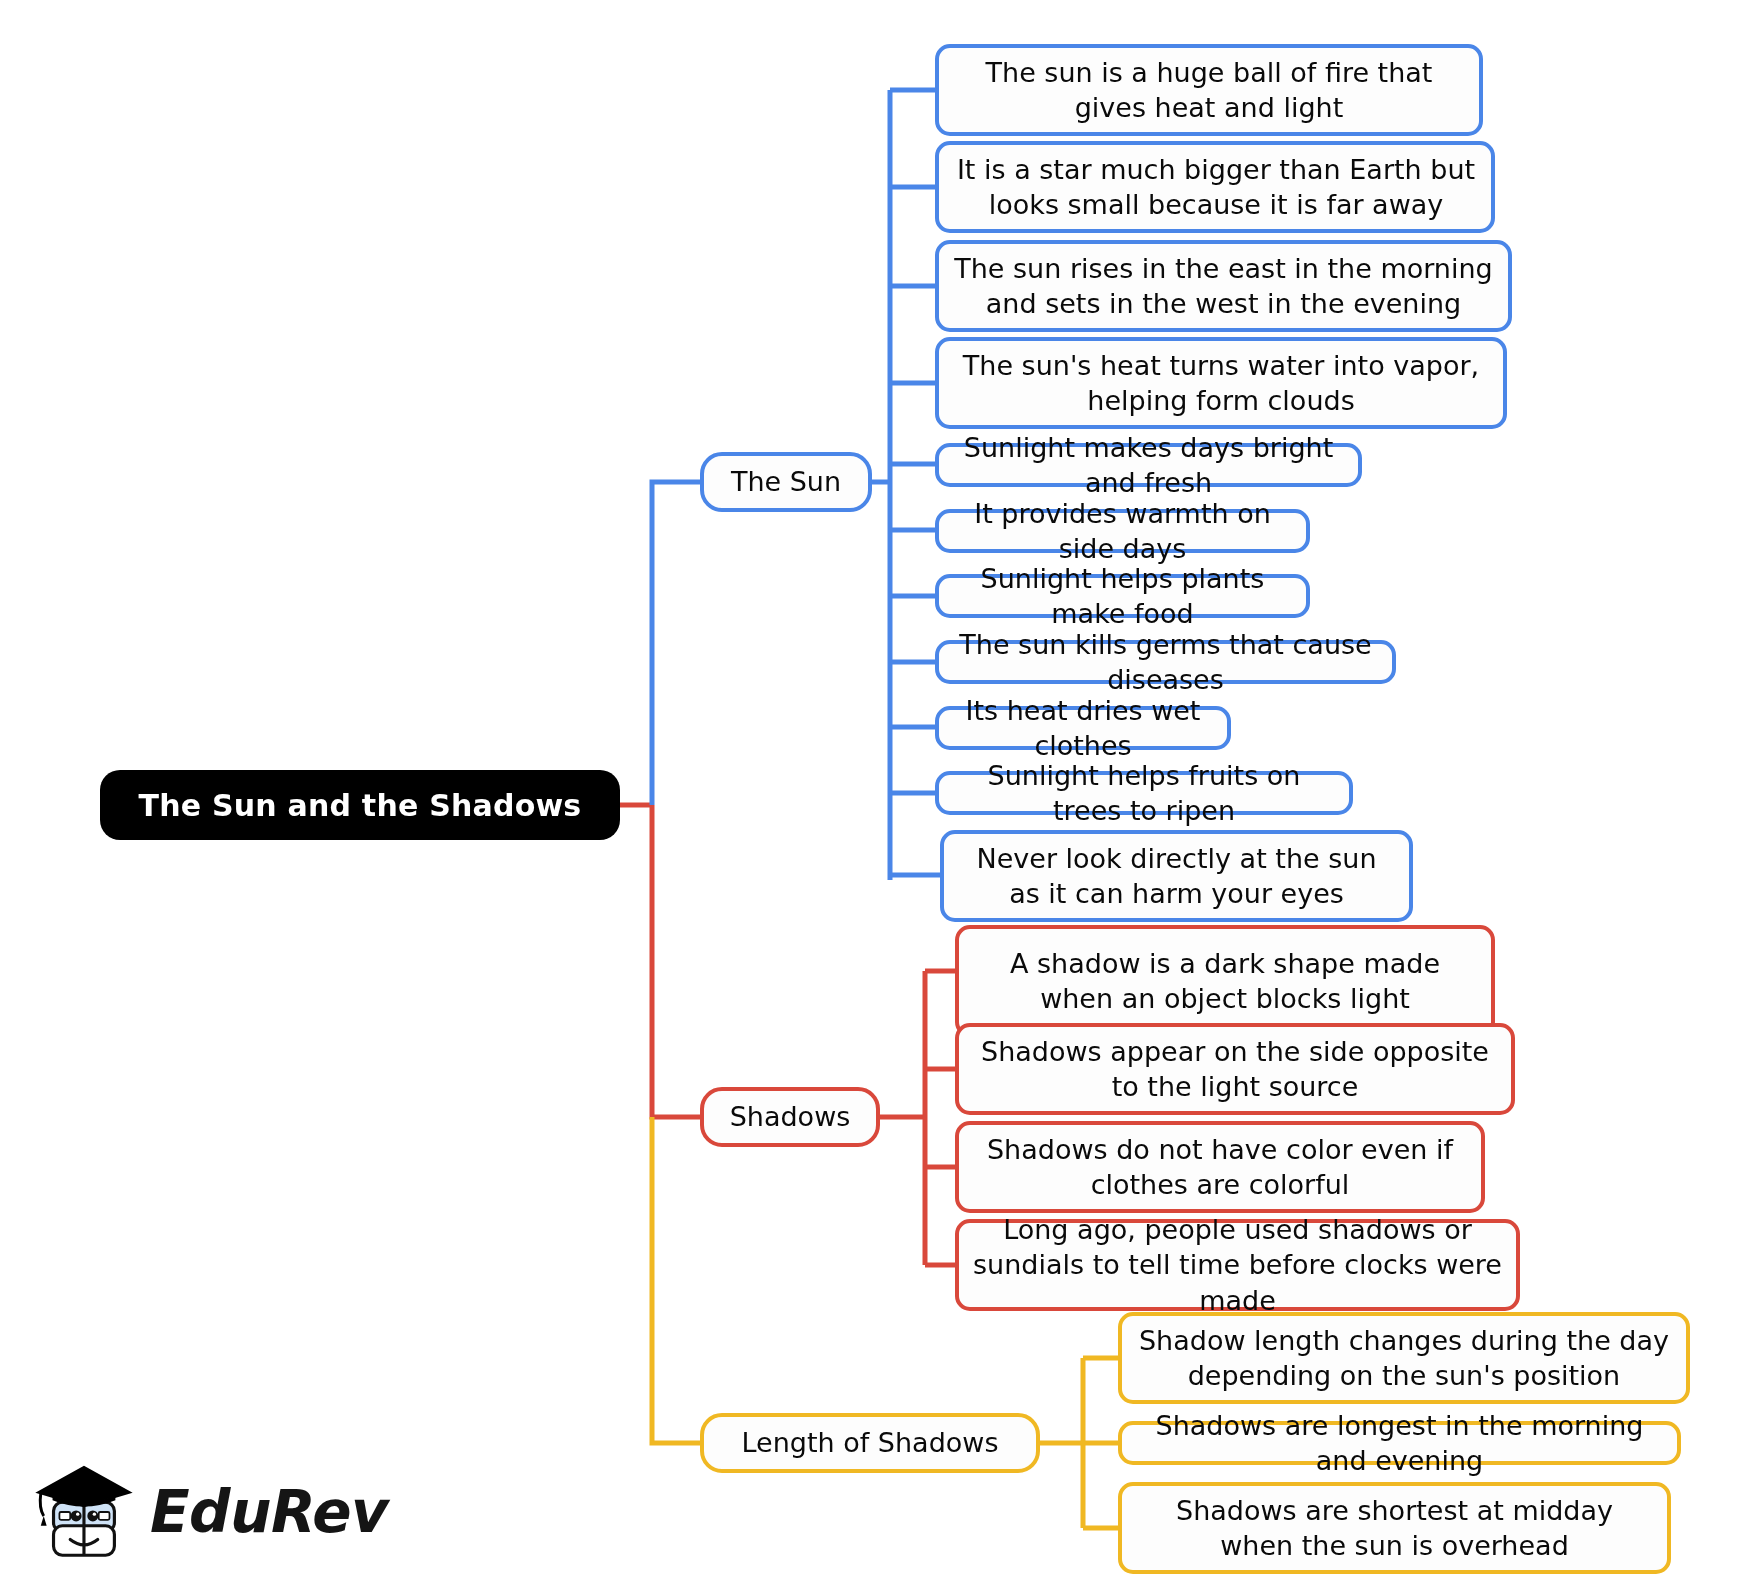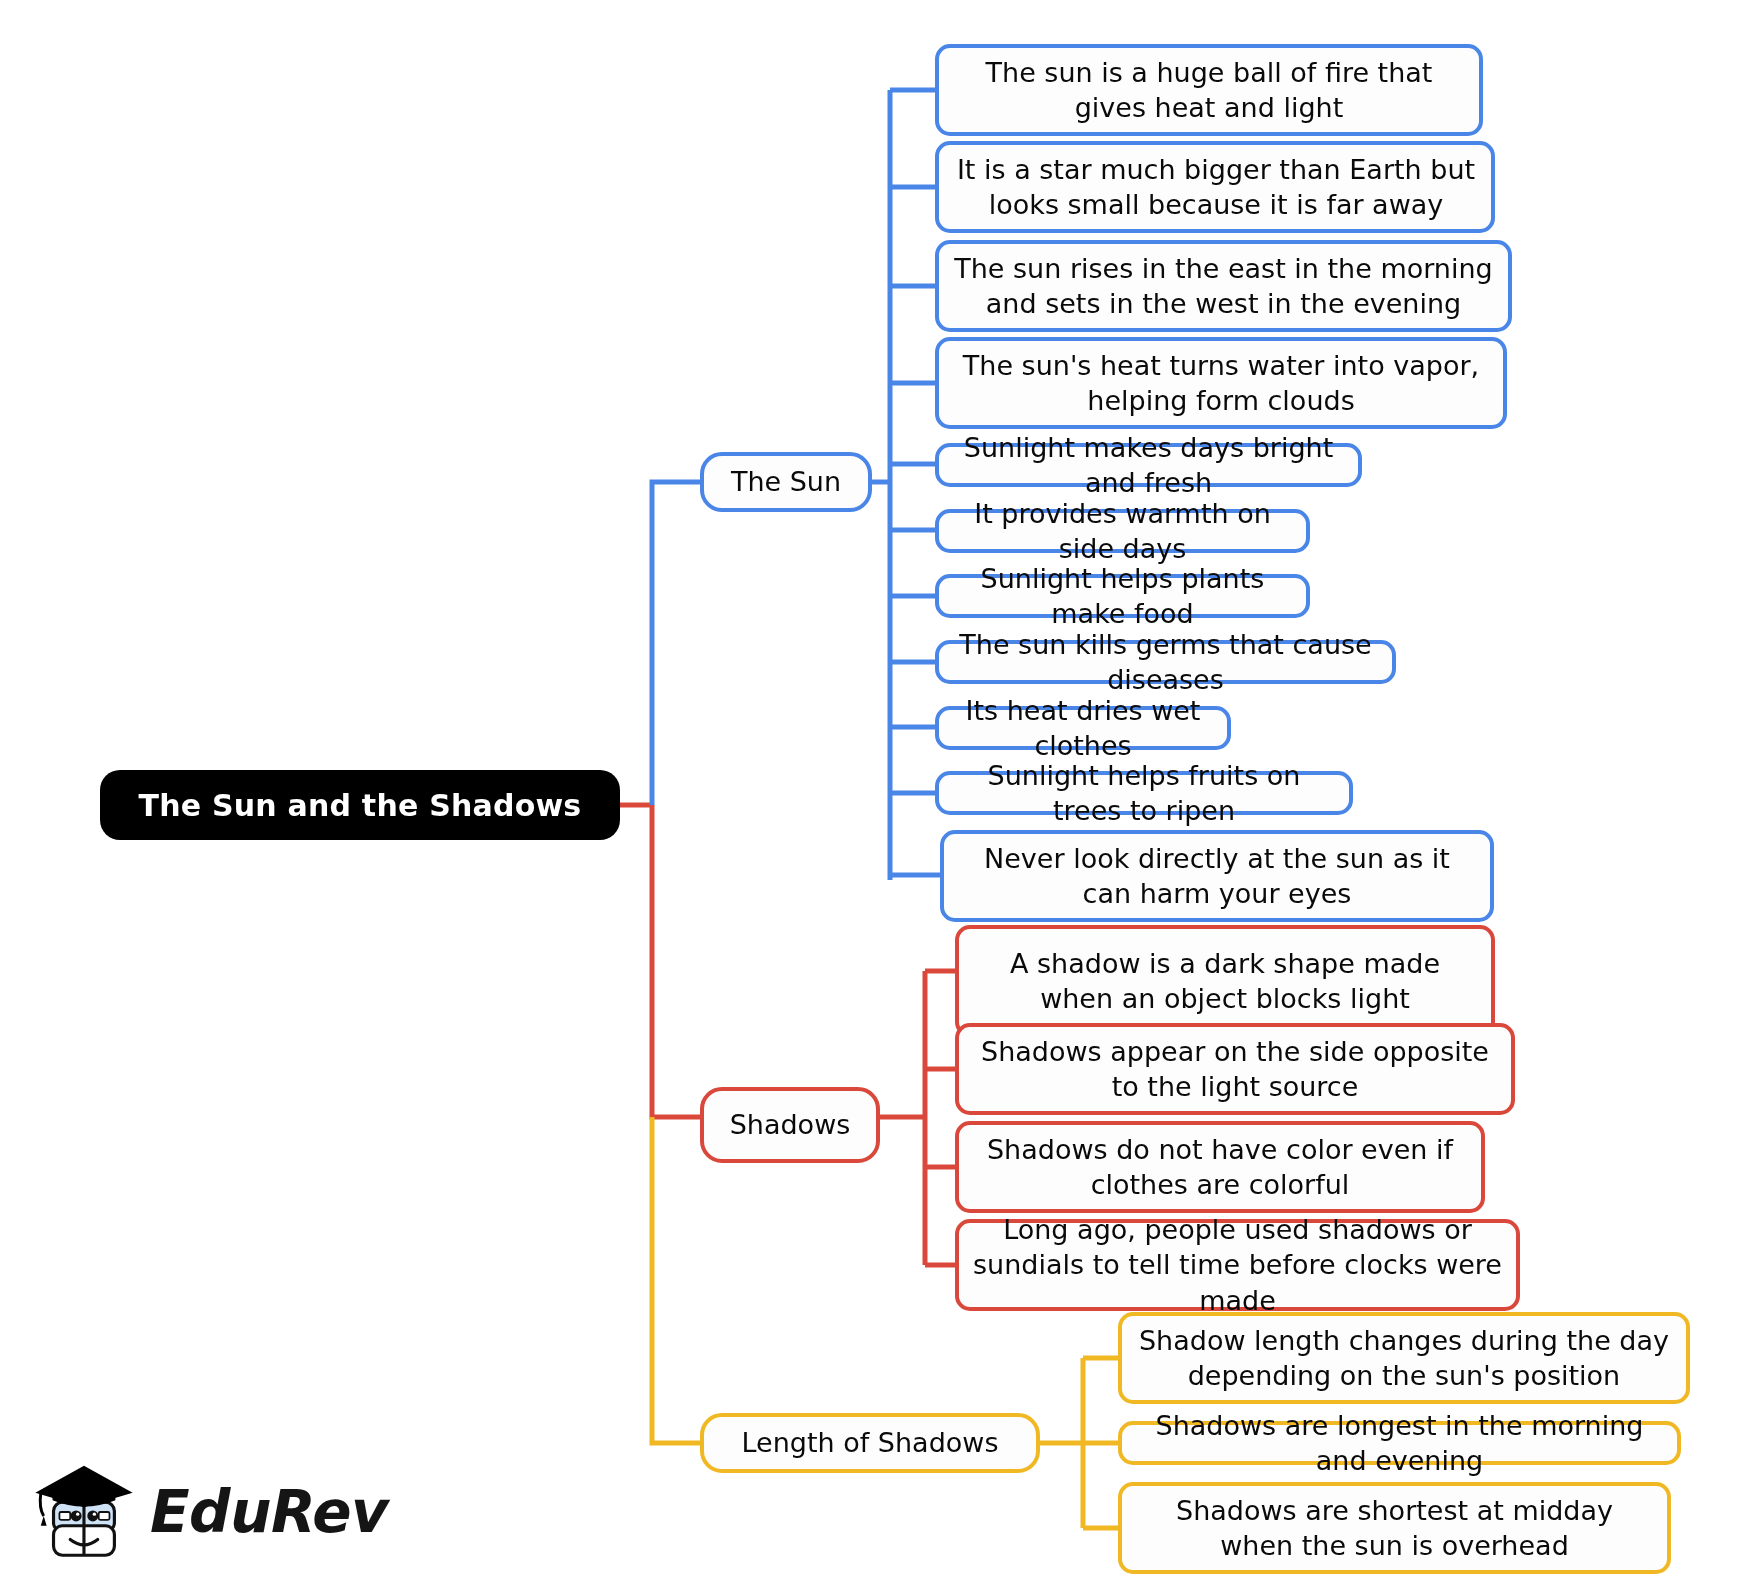--- a/index.html
+++ b/index.html
@@ -175,25 +175,25 @@
   </div>
   <div class="node leaf c-blue" style="left:935px; top:640px; width:461px; height:44px;">
     <span>The sun kills germs that cause diseases</span>
   </div>
   <div class="node leaf c-blue" style="left:935px; top:706px; width:296px; height:44px;">
     <span>Its heat dries wet clothes</span>
   </div>
   <div class="node leaf c-blue" style="left:935px; top:771px; width:418px; height:44px;">
     <span>Sunlight helps fruits on trees to ripen</span>
   </div>
-  <div class="node leaf c-blue" style="left:940px; top:830px; width:554px; height:92px;">
+  <div class="node leaf c-blue" style="left:940px; top:830px; width:473px; height:92px;">
     <span>Never look directly at the sun as it can harm your eyes</span>
   </div>
 
-  <div class="node branch c-red" style="left:700px; top:1087px; width:180px; height:76px;">
+  <div class="node branch c-red" style="left:700px; top:1087px; width:180px; height:60px;">
     <span>Shadows</span>
   </div>
 
   <div class="node leaf c-red" style="left:955px; top:925px; width:540px; height:112px;">
     <span>A shadow is a dark shape made when an object blocks light</span>
   </div>
   <div class="node leaf c-red" style="left:955px; top:1023px; width:560px; height:92px;">
     <span>Shadows appear on the side opposite to the light source</span>
   </div>
   <div class="node leaf c-red" style="left:955px; top:1121px; width:530px; height:92px;">

